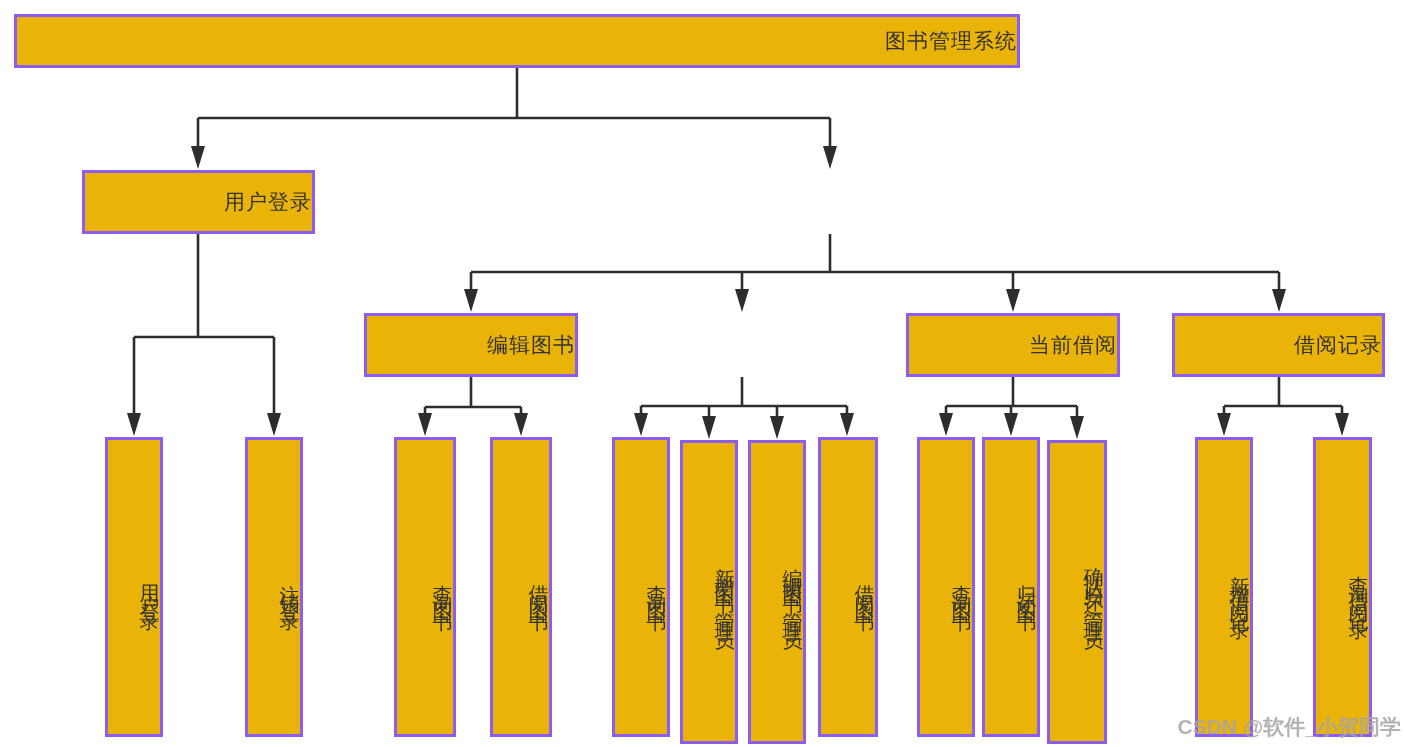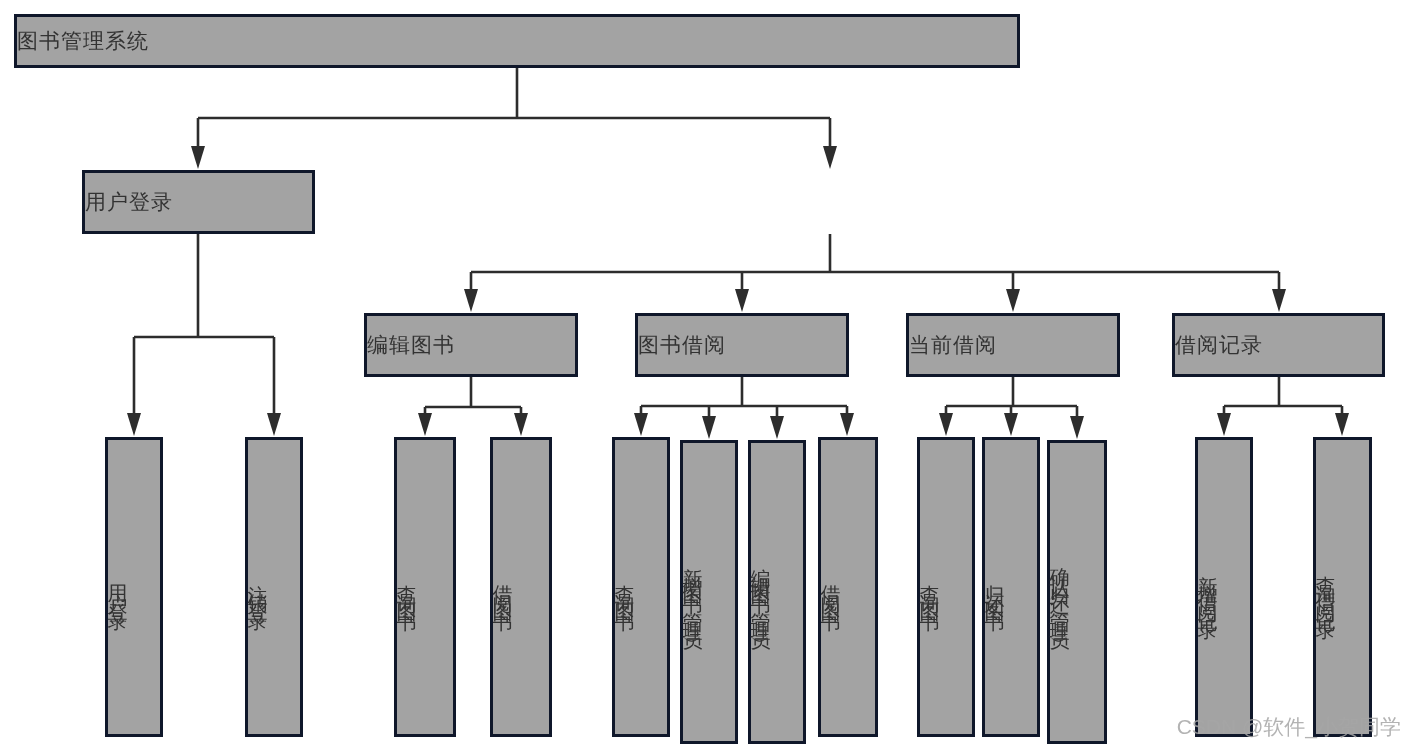--- a/index.html
+++ b/index.html
@@ -12,25 +12,25 @@
     overflow: hidden;
   }
   .wires {
     position: absolute;
     left: 0; top: 0;
     z-index: 0;
   }
   .node {
     position: absolute;
     box-sizing: border-box;
-    border: 3px solid #0f172a;
-    background: #a3a3a3;
+    border: 3px solid #8b5cf6;
+    background: #eab308;
     display: flex;
     align-items: center;
-    justify-content: flex-start;
+    justify-content: flex-end;
     z-index: 1;
   }
   .hlabel {
     font-size: 21px;
     color: #333333;
     letter-spacing: 1px;
     white-space: nowrap;
   }
   .vlabel {
     writing-mode: vertical-rl;
@@ -42,20 +42,21 @@
   }
   .watermark {
     position: absolute;
     top: 713px;
     right: 4px;
     z-index: 2;
     font-size: 21px;
     color: #a6a6a6;
     opacity: 0.85;
     white-space: nowrap;
+    font-weight: bold;
   }
 </style>
 </head>
 <body>
 
 <div class="canvas">
 
   <svg class="wires" width="1405" height="747" viewBox="0 0 1405 747" aria-hidden="true">
     <path d="M517 68 V118 M198 118 H830 M198 118 V152 M830 118 V152
              M198 234 V337 M134 337 H274 M134 337 V419 M274 337 V419
@@ -90,23 +91,20 @@
   <div class="node" style="left:14px; top:14px; width:1006px; height:54px;">
     <span class="hlabel">图书管理系统</span>
   </div>
 
   <div class="node" style="left:82px; top:170px; width:233px; height:64px;">
     <span class="hlabel">用户登录</span>
   </div>
 
   <div class="node" style="left:364px; top:313px; width:214px; height:64px;">
     <span class="hlabel">编辑图书</span>
-  </div>
-  <div class="node" style="left:635px; top:313px; width:214px; height:64px;">
-    <span class="hlabel">图书借阅</span>
   </div>
   <div class="node" style="left:1172px; top:313px; width:213px; height:64px;">
     <span class="hlabel">借阅记录</span>
   </div>
   <div class="node" style="left:906px; top:313px; width:214px; height:64px;">
     <span class="hlabel">当前借阅</span>
   </div>
 
   <div class="node" style="left:105px; top:437px; width:58px; height:300px;">
     <span class="vlabel">用户登录</span>

